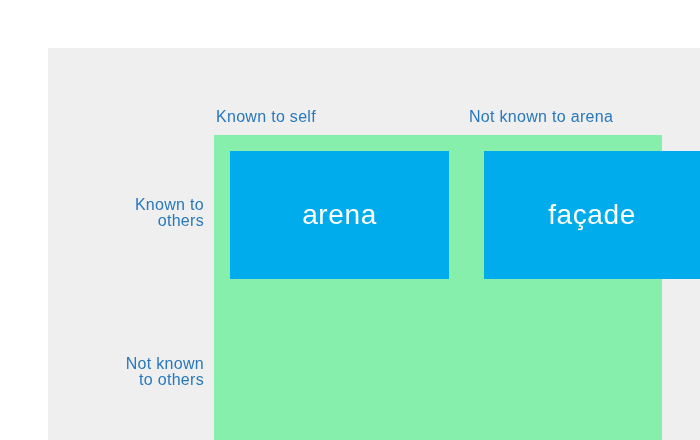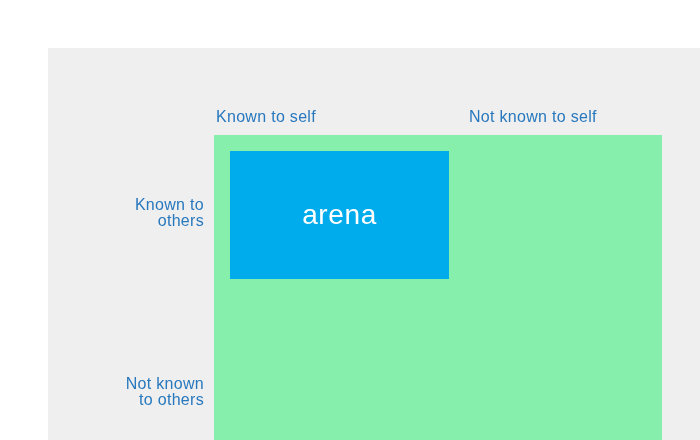--- a/index.html
+++ b/index.html
@@ -36,21 +36,21 @@
     left: 0;
     width: 140px;
     text-align: right;
     font-size: 16px;
     line-height: 1.0;
     letter-spacing: 0.3px;
     color: #2878be;
     white-space: pre-line;
   }
   .row-header.row-1 { top: 133px; padding-left: 14px; }
-  .row-header.row-2 { top: 312px; }
+  .row-header.row-2 { top: 292px; }
 
   
   .window-grid {
     position: absolute;
     left: 150px;
     top: 71px;
     width: 448px;
     height: 321px;
     display: grid;
     grid-template-columns: 251px 248px;
@@ -74,32 +74,35 @@
     white-space: nowrap;
   }
 </style>
 </head>
 <body>
 
 <div class="canvas">
 
   <div class="col-header col-1">Known to self</div>
 
-  <div class="col-header col-2">Not known to self</div>
+  <div class="col-header col-2">Not known to arena</div>
 
   <div class="row-header row-1">Known to
 others</div>
 
   <div class="row-header row-2">Not known
 to others</div>
 
   <div class="window-grid">
 
     <div class="quadrant">
       <span class="quadrant-label">arena</span>
     </div>
 
 
+    <div class="quadrant">
+      <span class="quadrant-label">façade</span>
+    </div>
 
 
   </div>
 
 </div>
 
 </body></html>

